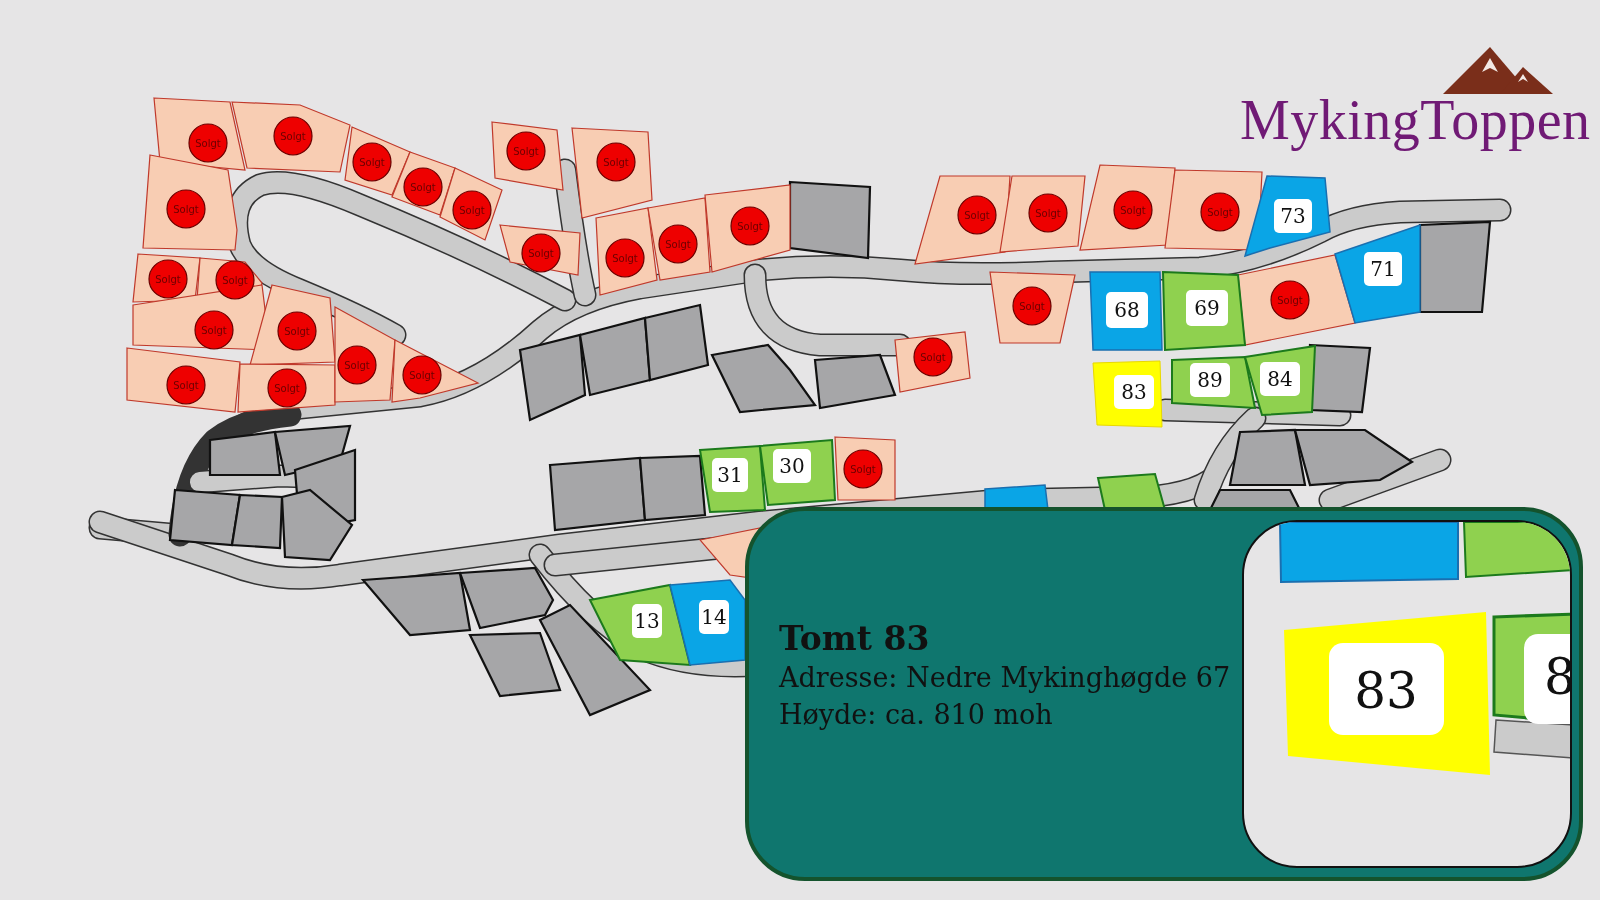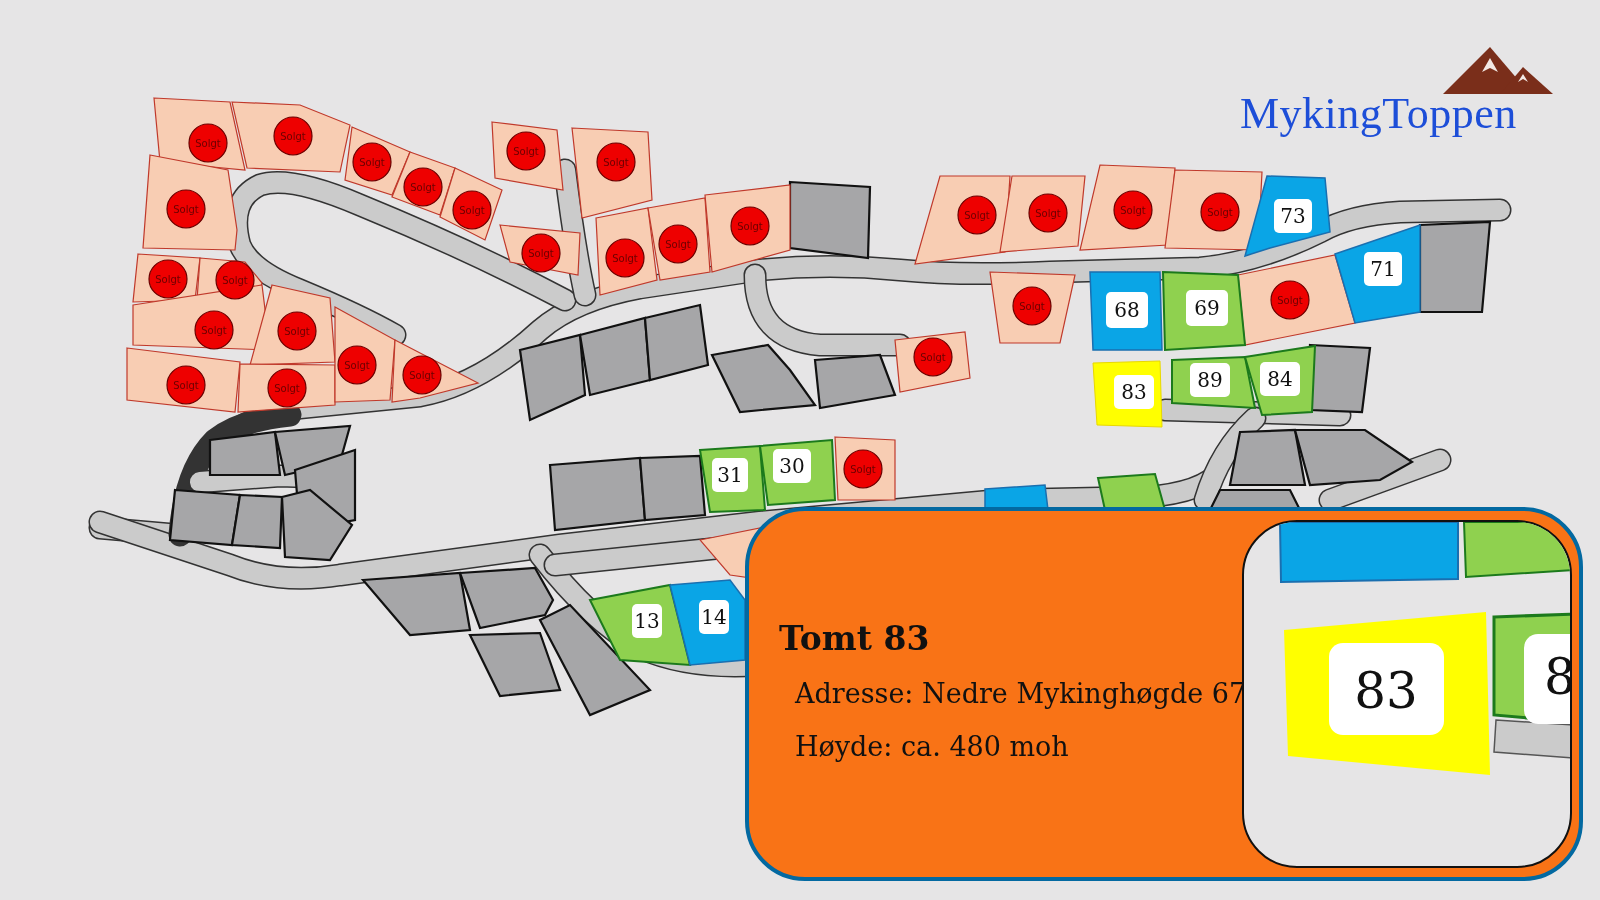--- a/index.html
+++ b/index.html
@@ -10,25 +10,25 @@
   .sold{fill:#f8cdb3;stroke:#c0392b;stroke-width:1.2;}
   .gray{fill:#a6a6a8;stroke:#111;stroke-width:2.2;}
   .avail{fill:#8fd14f;stroke:#1c7a1c;stroke-width:2;}
   .blue{fill:#0aa5e6;stroke:#1a6fb0;stroke-width:1.5;}
   .yellow{fill:#ffff00;stroke:#e8d800;stroke-width:1;}
   .sold-dot{fill:#ee0000;stroke:#6b0000;stroke-width:1.2;}
   .sold-txt{font-family:"DejaVu Sans",sans-serif;font-size:10px;fill:#6b0000;text-anchor:middle;dominant-baseline:central;}
   .num-box{fill:#fff;}
   .num-txt{font-family:"DejaVu Serif",serif;font-size:20px;fill:#111;text-anchor:middle;dominant-baseline:central;}
   #logo{position:absolute;left:1238px;top:42px;width:330px;height:100px;}
-  #logo-text{position:absolute;left:1240px;top:88px;font-family:"Liberation Serif",serif;font-size:44px;color:#1d4ed8;letter-spacing:0.5px;}
-  #info-card{position:absolute;left:745px;top:507px;width:838px;height:374px;background:#f97316;border:4px solid #0369a1;border-radius:60px;box-sizing:border-box;}
+  #logo-text{position:absolute;left:1240px;top:88px;font-family:"Liberation Serif",serif;font-size:56px;color:#701a75;letter-spacing:0.5px;}
+  #info-card{position:absolute;left:745px;top:507px;width:838px;height:374px;background:#0f766e;border:4px solid #14532d;border-radius:60px;box-sizing:border-box;}
   #info-text{position:absolute;left:30px;top:108px;}
   #info-title{font-family:"DejaVu Serif",serif;font-weight:bold;font-size:33px;color:#111;line-height:40px;margin:0;}
-  .info-line{font-family:"DejaVu Serif",serif;font-size:27px;color:#111;line-height:37px;margin:16px;white-space:nowrap;}
+  .info-line{font-family:"DejaVu Serif",serif;font-size:27px;color:#111;line-height:37px;margin:0;white-space:nowrap;}
   #zoom-inset{position:absolute;left:493px;top:9px;width:330px;height:348px;background:#e6e5e6;border:2.5px solid #111;border-radius:55px;box-sizing:border-box;overflow:hidden;}
 </style>
 </head>
 <body>
 
 <svg id="map" viewBox="0 0 1600 900" xmlns="http://www.w3.org/2000/svg">
 
   <g>
 
     <path class="roadline" d="M 100 528 L 180 535 Q 200 500 215 450 Q 235 418 300 408 L 420 396 Q 480 385 540 330 Q 575 300 640 288 L 760 270 Q 830 263 900 270 Q 960 276 1050 272 L 1200 268 Q 1260 262 1320 232 Q 1350 215 1400 212 L 1500 210"></path>
@@ -305,21 +305,21 @@
   <polygon points="262,52 285,25 315,52" fill="#7a2e1a"></polygon>
   <polygon points="252,16 244,30 252,26 260,30" fill="#f3e9e4"></polygon>
   <polygon points="285,32 280,40 285,37 290,40" fill="#f3e9e4"></polygon>
 </svg>
 <div id="logo-text">MykingToppen</div>
 
 <div id="info-card">
   <div id="info-text">
     <p id="info-title">Tomt 83</p>
     <p class="info-line">Adresse: Nedre Mykinghøgde 67</p>
-    <p class="info-line">Høyde: ca. 480 moh</p>
+    <p class="info-line">Høyde: ca. 810 moh</p>
   </div>
   <div id="zoom-inset">
     <svg width="330" height="348" viewBox="0 0 330 348" xmlns="http://www.w3.org/2000/svg">
       <polygon points="36,0 214,0 214,57 37,60" fill="#0aa5e6" stroke="#1a6fb0" stroke-width="2"></polygon>
       <polygon points="220,0 330,0 330,48 222,55" fill="#8fd14f" stroke="#1c7a1c" stroke-width="2"></polygon>
       <polygon points="40,108 242,90 246,253 44,234" fill="#ffff00"></polygon>
       <polygon points="250,95 330,92 330,200 250,193" fill="#8fd14f" stroke="#1c7a1c" stroke-width="3"></polygon>
       <polygon points="252,198 330,203 330,236 250,230" fill="#cbcbcb" stroke="#555" stroke-width="1.5"></polygon>
       <rect x="85" y="121" width="115" height="92" rx="14" fill="#fff"></rect>
       <text x="142" y="169" font-family="DejaVu Serif, serif" font-size="50" fill="#111" text-anchor="middle" dominant-baseline="central">83</text>

